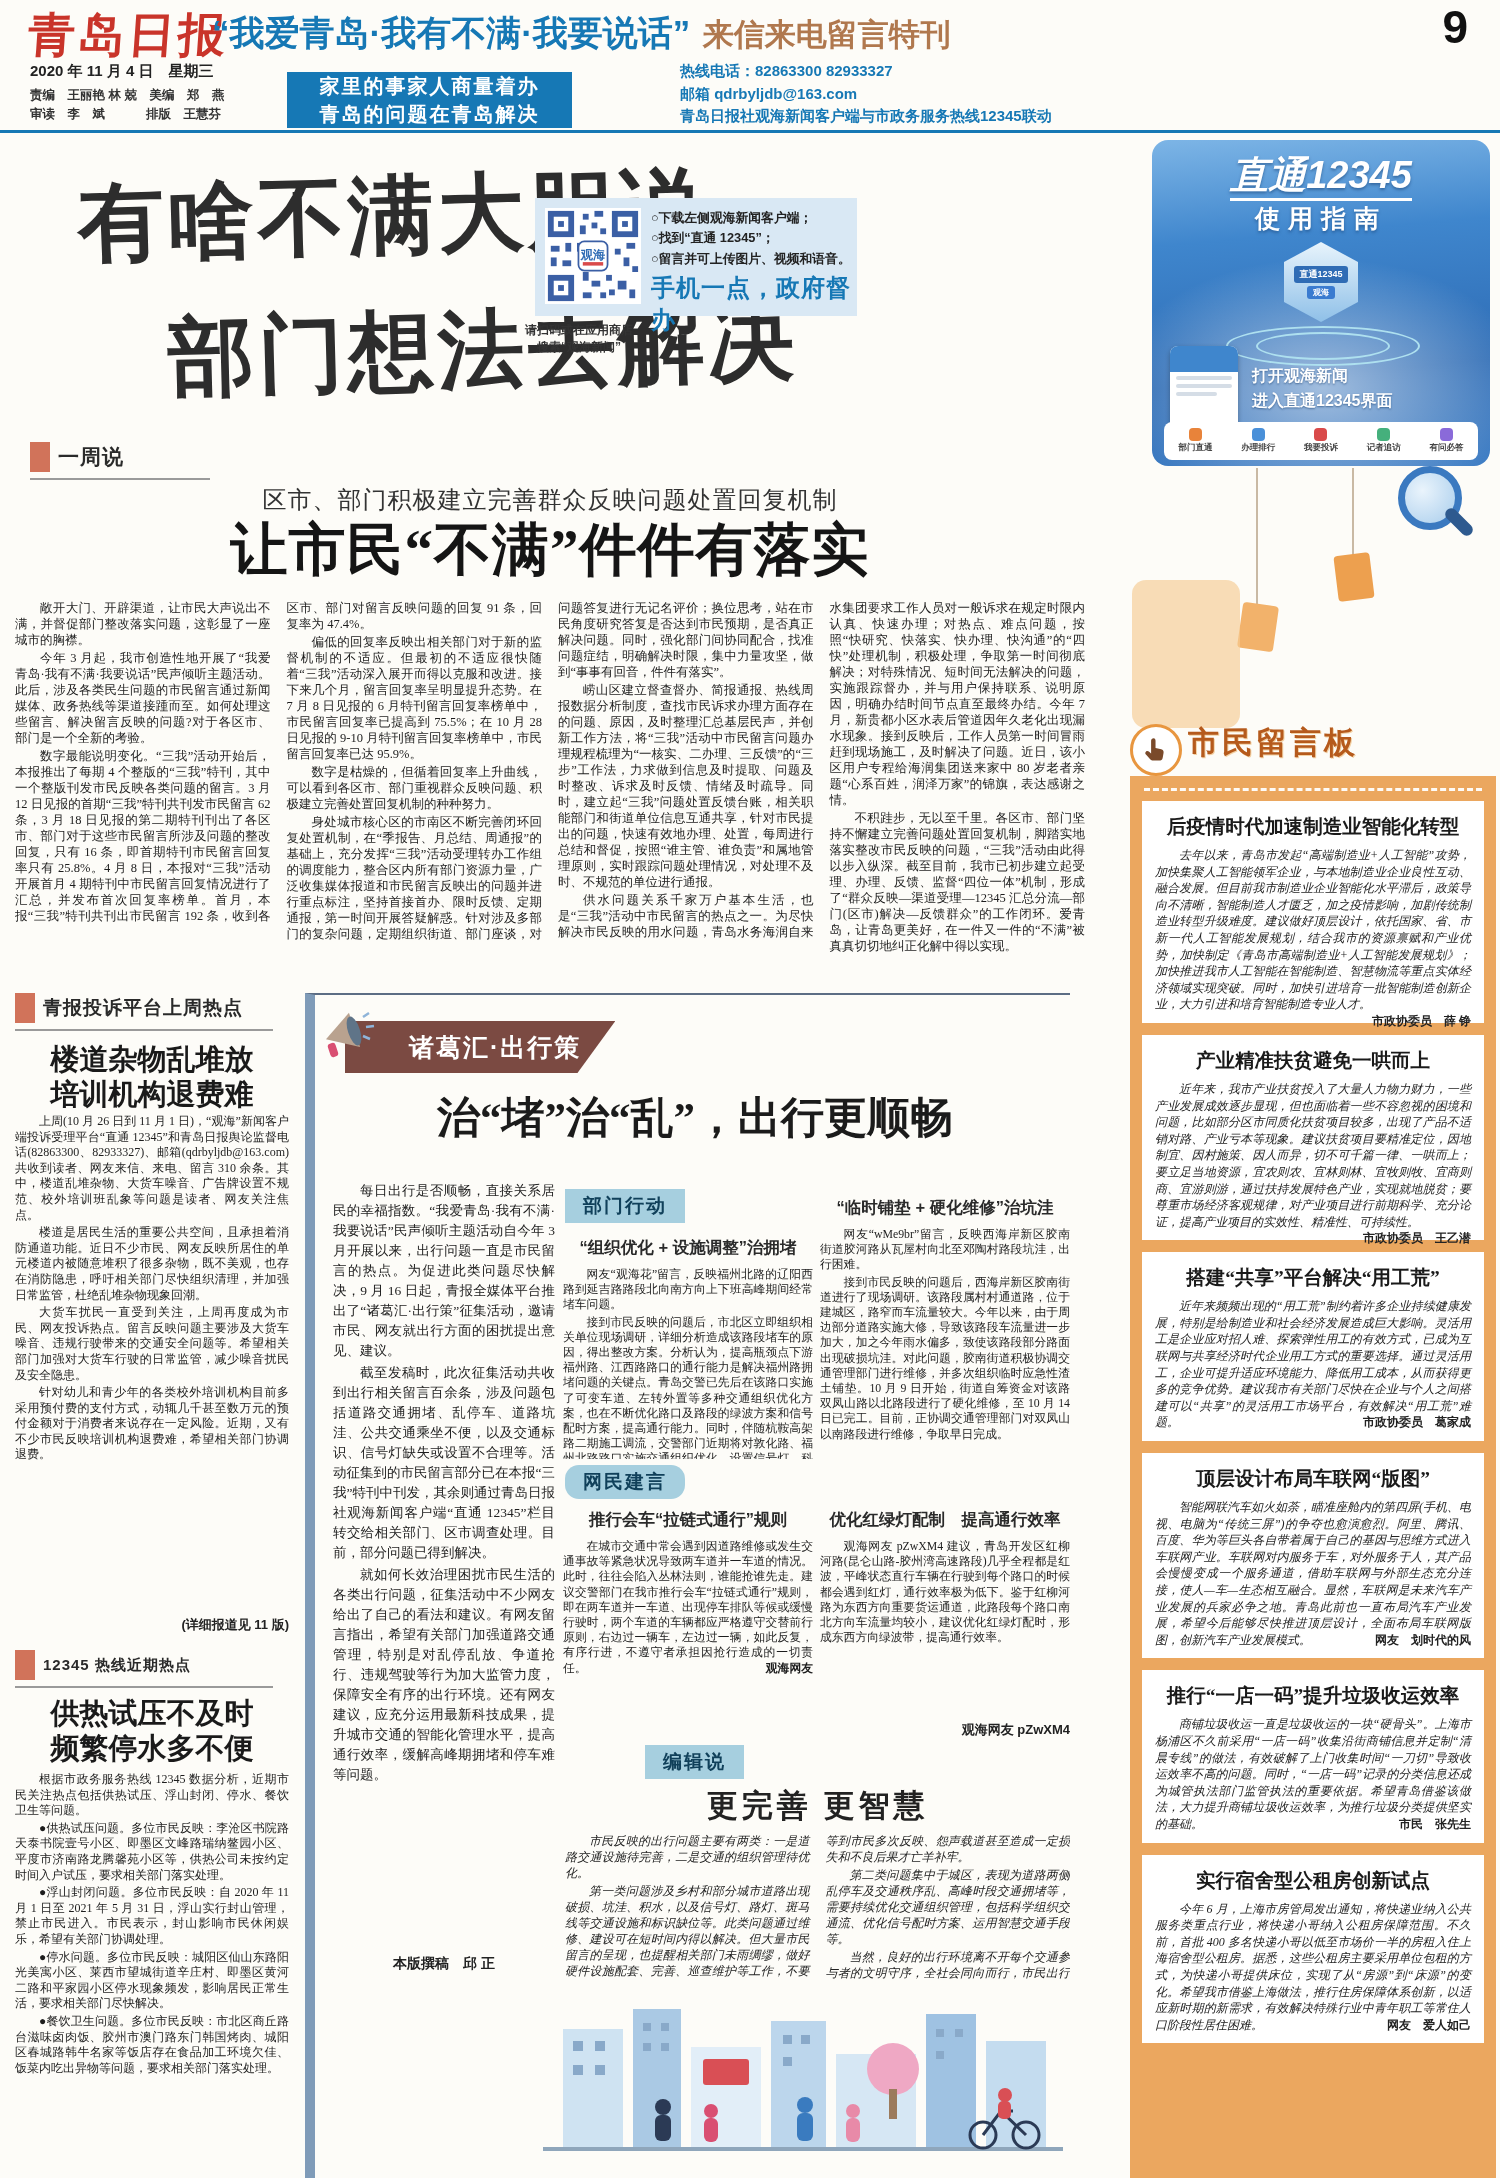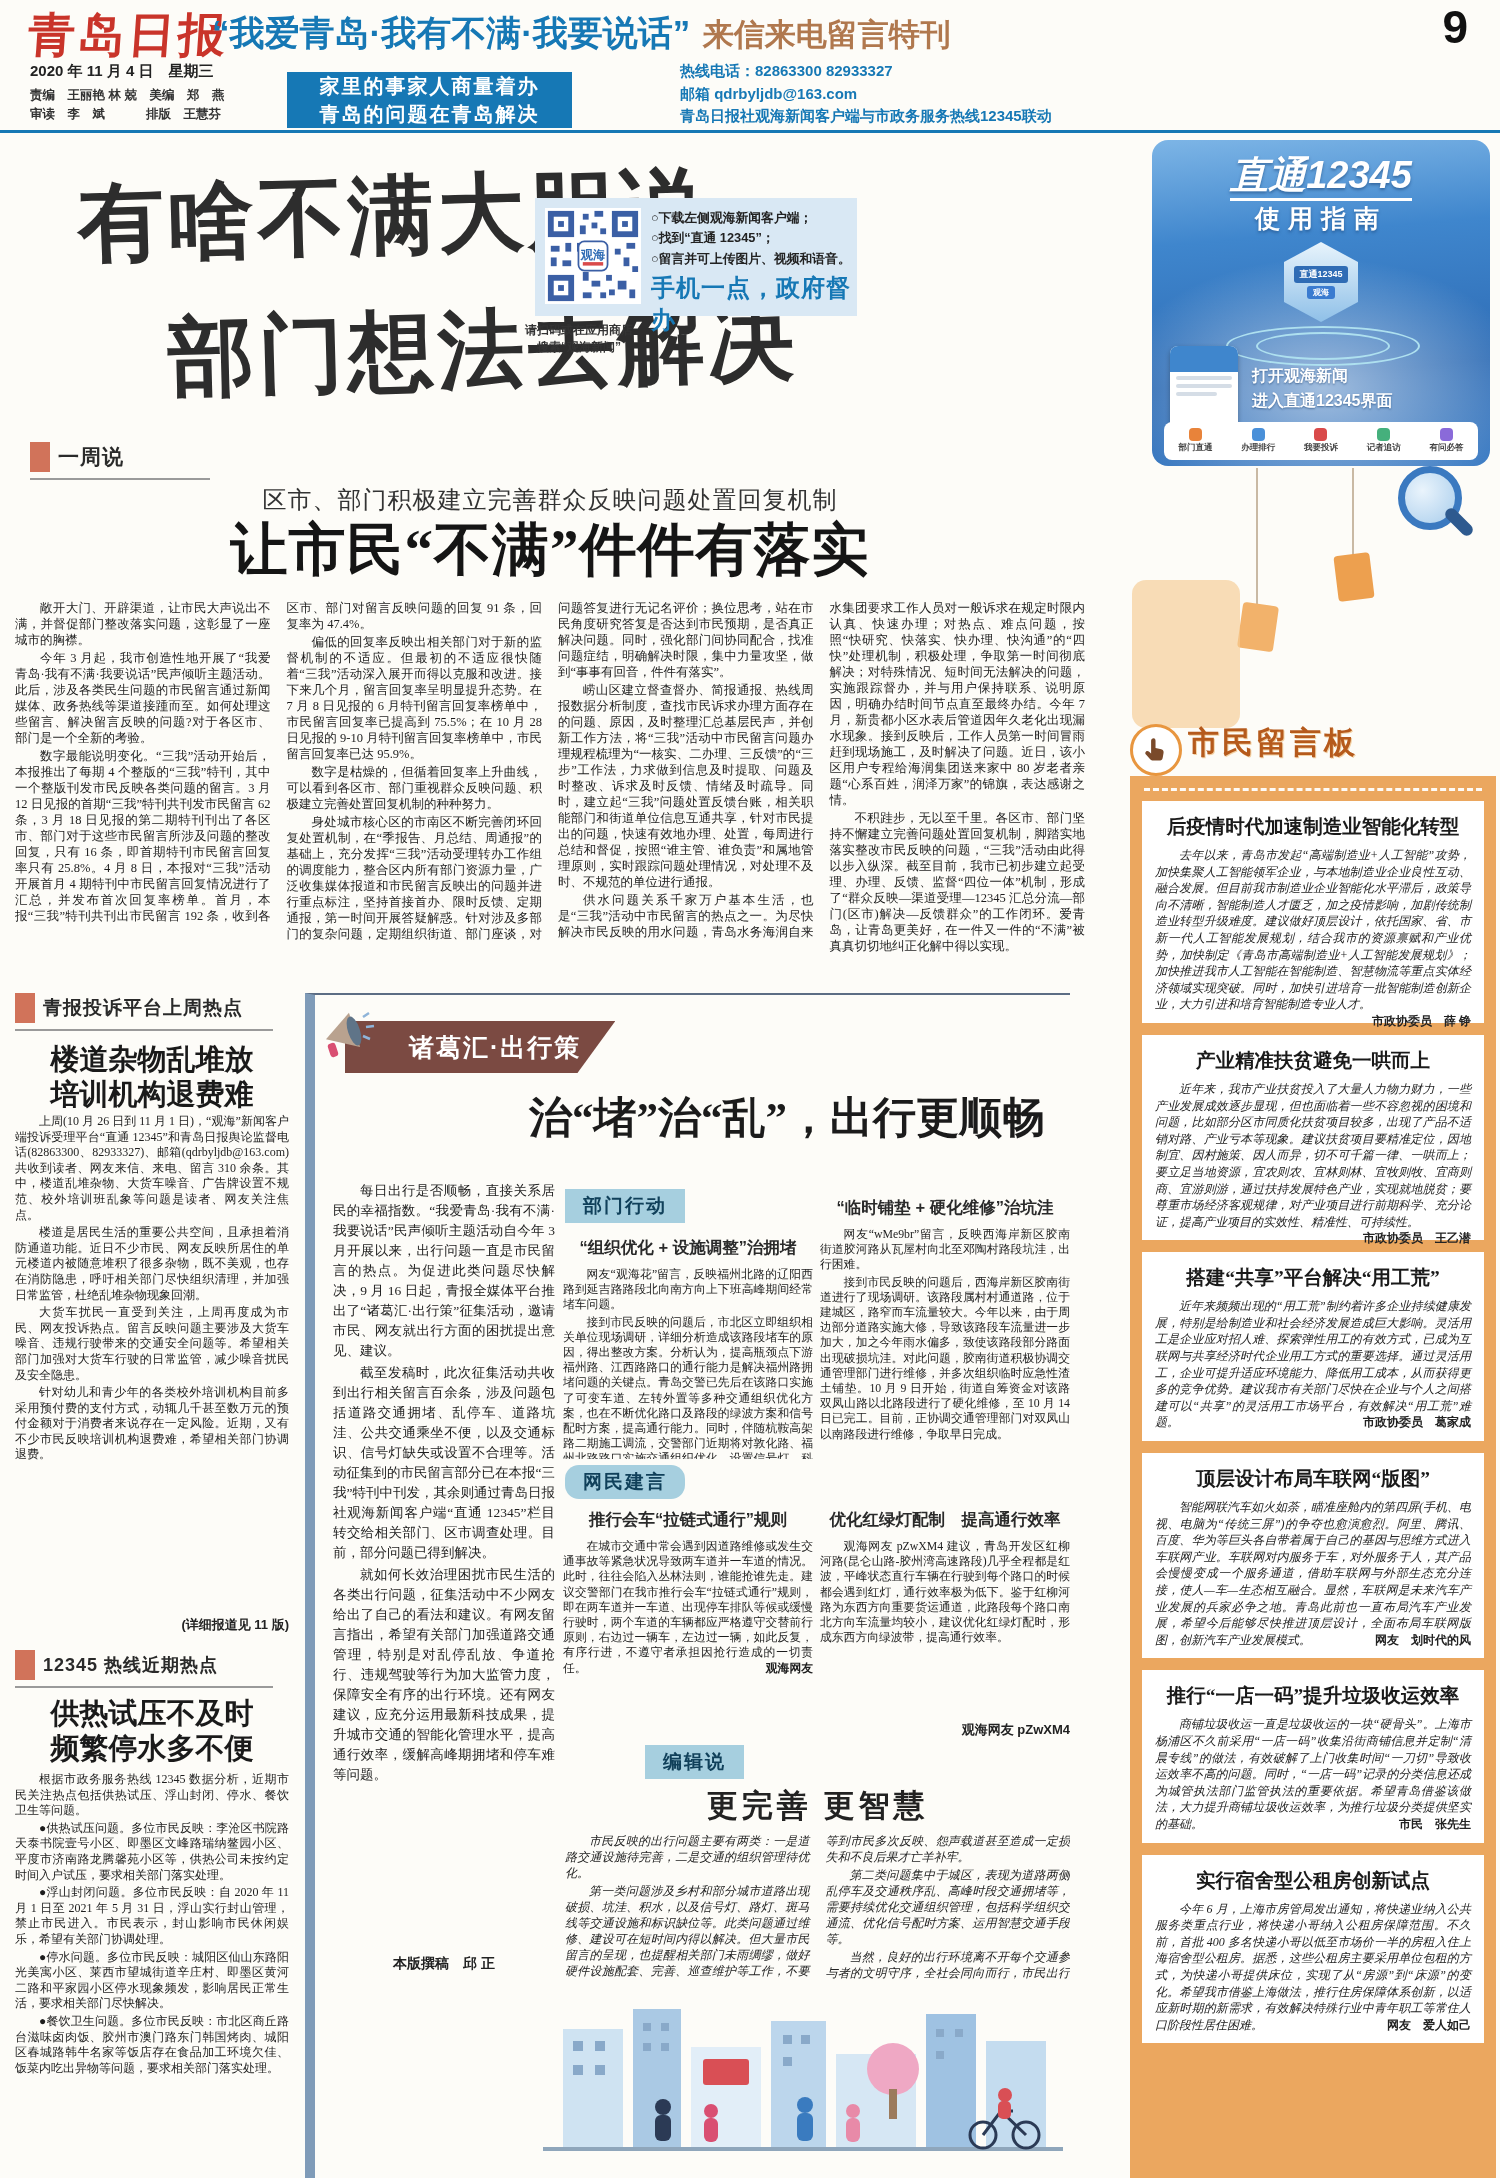--- a/index.html
+++ b/index.html
@@ -93,21 +93,21 @@
   .hl-body{left:15px;top:1772px;width:274px;height:400px;font-size:12px;line-height:15.6px;text-align:justify;
            overflow:hidden;color:#1d1d1d;font-family:"Liberation Serif","DejaVu Serif",serif;}
 
   
   .tbox{left:305px;top:993px;width:765px;height:1185px;border-left:10px solid #7f9bb8;border-top:2px solid #5c6d84;
         box-sizing:border-box;}
   .tbadge{left:30px;top:26px;height:52px;background:#7b4a42;color:#fff;font-size:25px;font-weight:900;
           display:flex;align-items:center;padding:0 34px 0 64px;letter-spacing:2px;
           clip-path:polygon(0 0,100% 0,86% 100%,0 100%);}
   .mega{left:2px;top:8px;}
-  .t-title{left:30px;top:94px;width:700px;text-align:right;font-size:43px;font-weight:900;color:#1b1b1b;
+  .t-title{left:30px;top:94px;width:700px;text-align:center;font-size:43px;font-weight:900;color:#1b1b1b;
            font-family:"Liberation Serif","DejaVu Serif",serif;}
   .t-intro{left:18px;top:186px;width:222px;height:768px;font-size:13.5px;line-height:20px;text-align:justify;
            overflow:hidden;color:#1d1d1d;font-family:"Liberation Serif","DejaVu Serif",serif;}
   .t-byline{left:18px;top:960px;width:222px;text-align:center;font-size:14px;font-weight:900;}
   .ttag{background:#a6cfdf;color:#10405a;font-size:19px;font-weight:900;padding:4px 18px;letter-spacing:2px;}
   .tag-dept{left:250px;top:194px;}
   .tag-net{left:250px;top:470px;border-radius:14px;}
   .tag-ed{left:330px;top:750px;}
   .t-sub{width:250px;text-align:center;font-size:16.5px;font-weight:800;color:#2a2a2a;}
   .s1{left:248px;top:242px;}
@@ -311,21 +311,21 @@
   <div class="abs cp-body">
       <p>上周(10 月 26 日到 11 月 1 日)，“观海”新闻客户端投诉受理平台“直通 12345”和青岛日报舆论监督电话(82863300、82933327)、邮箱(qdrbyljdb@163.com)共收到读者、网友来信、来电、留言 310 余条。其中，楼道乱堆杂物、大货车噪音、广告牌设置不规范、校外培训班乱象等问题是读者、网友关注焦点。</p>
       <p>楼道是居民生活的重要公共空间，且承担着消防通道功能。近日不少市民、网友反映所居住的单元楼道内被随意堆积了很多杂物，既不美观，也存在消防隐患，呼吁相关部门尽快组织清理，并加强日常监管，杜绝乱堆杂物现象回潮。</p>
       <p>大货车扰民一直受到关注，上周再度成为市民、网友投诉热点。留言反映问题主要涉及大货车噪音、违规行驶带来的交通安全问题等。希望相关部门加强对大货车行驶的日常监管，减少噪音扰民及安全隐患。</p>
       <p>针对幼儿和青少年的各类校外培训机构目前多采用预付费的支付方式，动辄几千甚至数万元的预付金额对于消费者来说存在一定风险。近期，又有不少市民反映培训机构退费难，希望相关部门协调退费。</p>
     </div>
   <div class="abs cp-note">(详细报道见 11 版)</div>
 
   <div class="abs sec-label hl-label">
     <span class="sq"></span>
-    <span class="txt" style="font-size:18px;">12345 热线近期热点</span>
+    <span class="txt" style="font-size:15px;">12345 热线近期热点</span>
   </div>
   <div class="abs lc-title hl-t">
     <div>供热试压不及时</div>
     <div>频繁停水多不便</div>
   </div>
   <div class="abs hl-body">
       <p>根据市政务服务热线 12345 数据分析，近期市民关注热点包括供热试压、浮山封闭、停水、餐饮卫生等问题。</p>
       <p>●供热试压问题。多位市民反映：李沧区书院路天泰书院壹号小区、即墨区文峰路瑞纳鳌园小区、平度市济南路龙腾馨苑小区等，供热公司未按约定时间入户试压，要求相关部门落实处理。</p>
       <p>●浮山封闭问题。多位市民反映：自 2020 年 11 月 1 日至 2021 年 5 月 31 日，浮山实行封山管理，禁止市民进入。市民表示，封山影响市民休闲娱乐，希望有关部门协调处理。</p>
       <p>●停水问题。多位市民反映：城阳区仙山东路阳光美寓小区、莱西市望城街道辛庄村、即墨区黄河二路和平家园小区停水现象频发，影响居民正常生活，要求相关部门尽快解决。</p>

